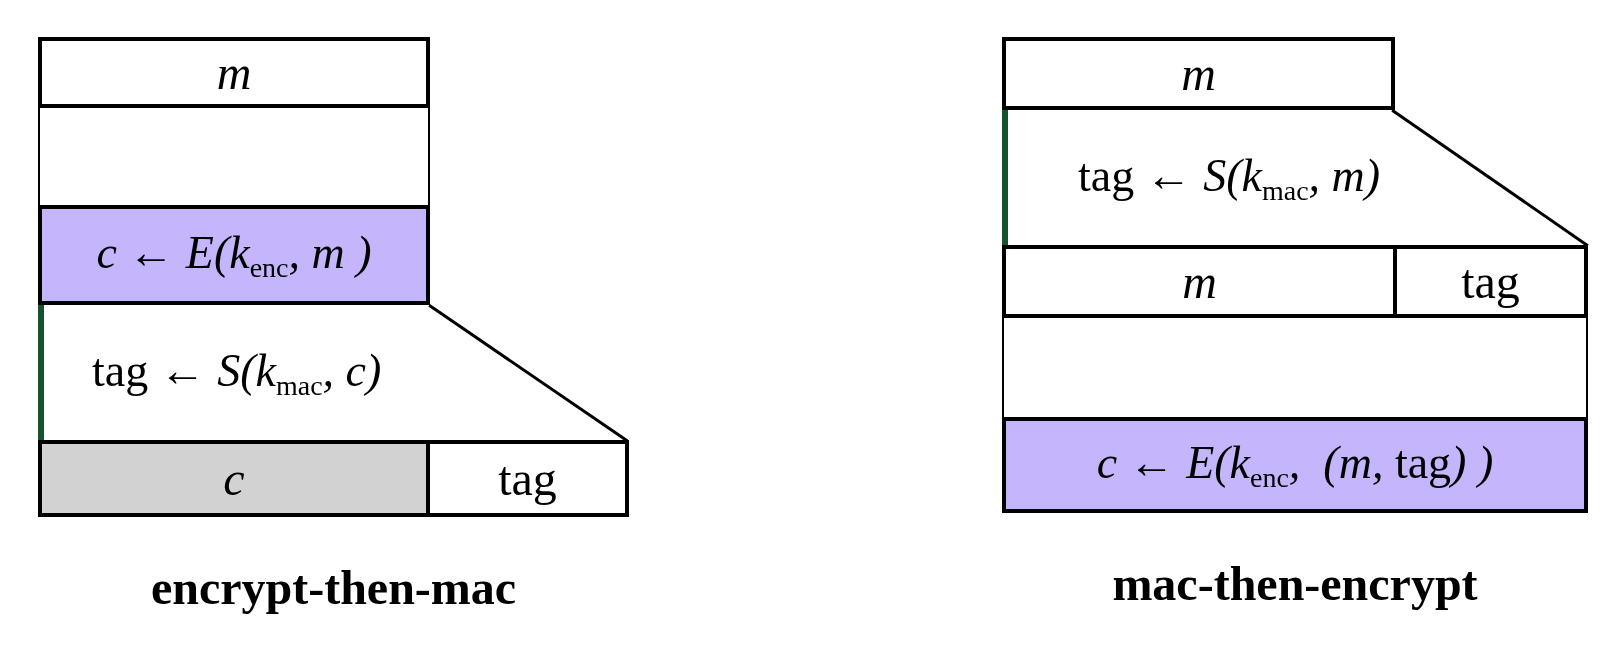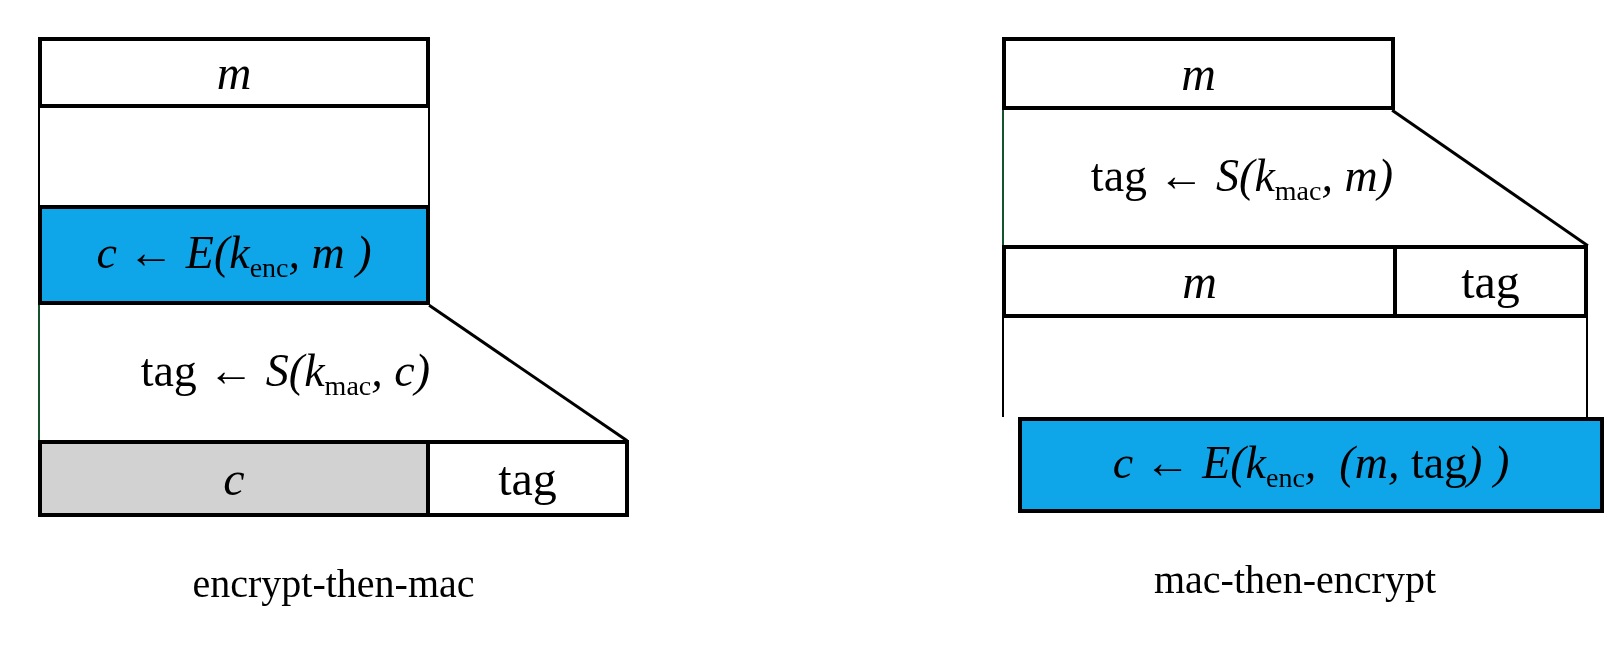--- a/index.html
+++ b/index.html
@@ -18,35 +18,35 @@
   }
   .box {
     position: absolute;
     box-sizing: border-box;
     border: 4px solid #000000;
     background: #ffffff;
     display: flex;
     align-items: center;
     justify-content: center;
   }
-  .box.gray { background: #0ea5e9; }
+  .box.gray { background: #c4b5fd; }
   .gapregion {
     position: absolute;
     box-sizing: border-box;
     border-left: 2px solid #000000;
     border-right: 2px solid #000000;
     background: #ffffff;
   }
   .signregion {
     position: absolute;
     box-sizing: border-box;
-    border-left: 2px solid #14532d;
+    border-left: 6px solid #14532d;
     display: flex;
     align-items: center;
-    justify-content: flex-end;
+    justify-content: flex-start;
   }
   .diag {
     position: absolute;
     height: 0;
     border-top: 3px solid #000000;
     transform-origin: 0 0;
   }
   .outrow {
     position: absolute;
     box-sizing: border-box;
@@ -68,22 +68,23 @@
   .it { font-style: italic; }
   .sub {
     font-size: 28px;
     font-style: normal;
     vertical-align: -9px;
     letter-spacing: 0;
   }
   .caption {
     position: absolute;
     text-align: center;
-    font-size: 40px;
+    font-size: 48px;
     font-style: normal;
+    font-weight: bold;
   }
 </style>
 </head>
 <body>
 
 <div id="canvas">
 
   <div>
 
     <div class="box" style="left:38px; top:37px; width:392px; height:71px;">
@@ -130,20 +131,20 @@
       <div class="cell" style="width:387px;">
         <span class="var">m</span>
       </div>
       <div class="cell divided">
         <span class="var rm">tag</span>
       </div>
     </div>
 
     <div class="gapregion" style="left:1002px; top:318px; width:586px; height:99px;"></div>
 
-    <div class="box gray" style="left:1002px; top:417px; width:586px; height:96px;margin-left:16px;">
+    <div class="box gray" style="left:1002px; top:417px; width:586px; height:96px;">
       <span class="formula"><span class="it">c</span><span class="rm"> ← </span><span class="it">E(k</span><span class="sub">enc</span><span class="it">,  (m, </span><span class="rm">tag</span><span class="it">) )</span></span>
     </div>
 
     <div class="caption" style="left:1002px; top:556px; width:586px;">mac-then-encrypt</div>
   </div>
 
 </div>
 
 </body></html>

